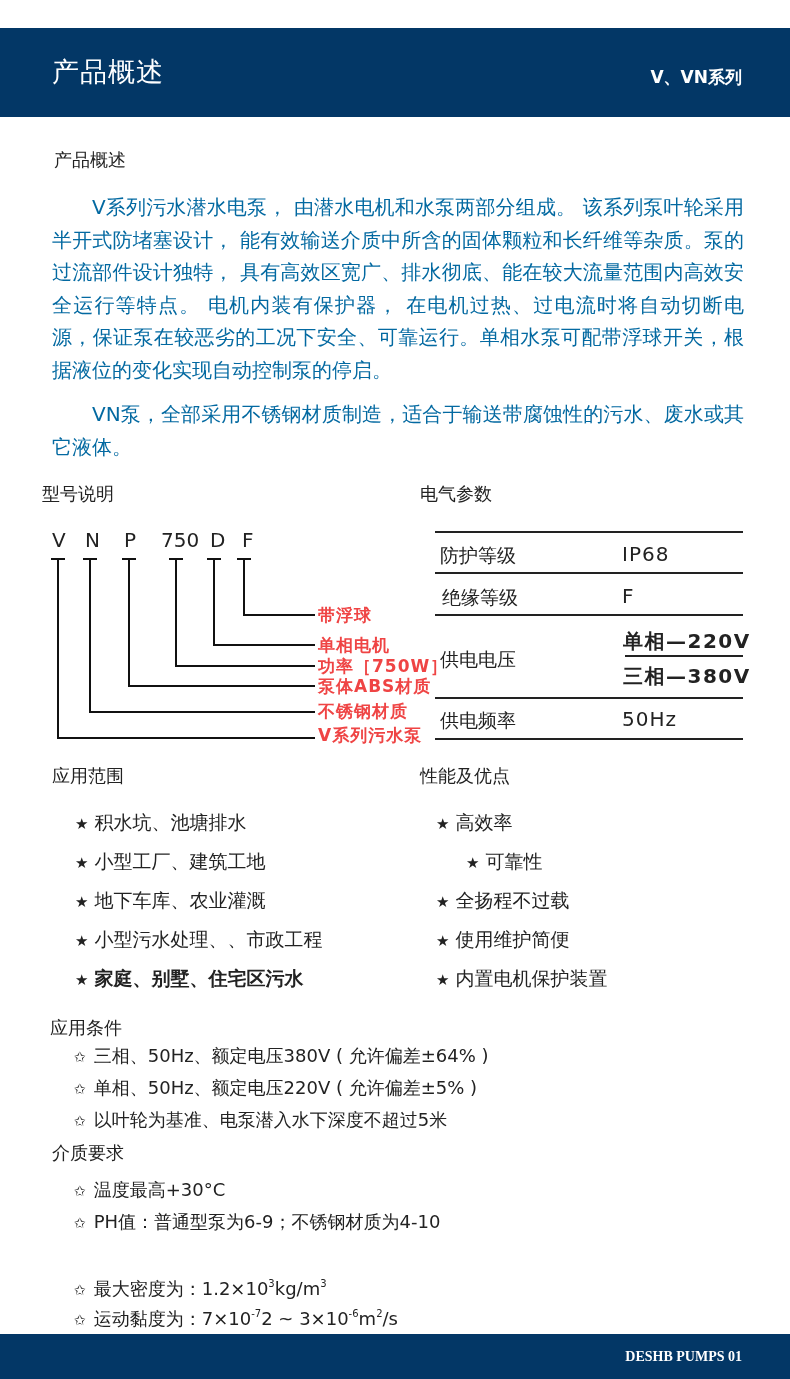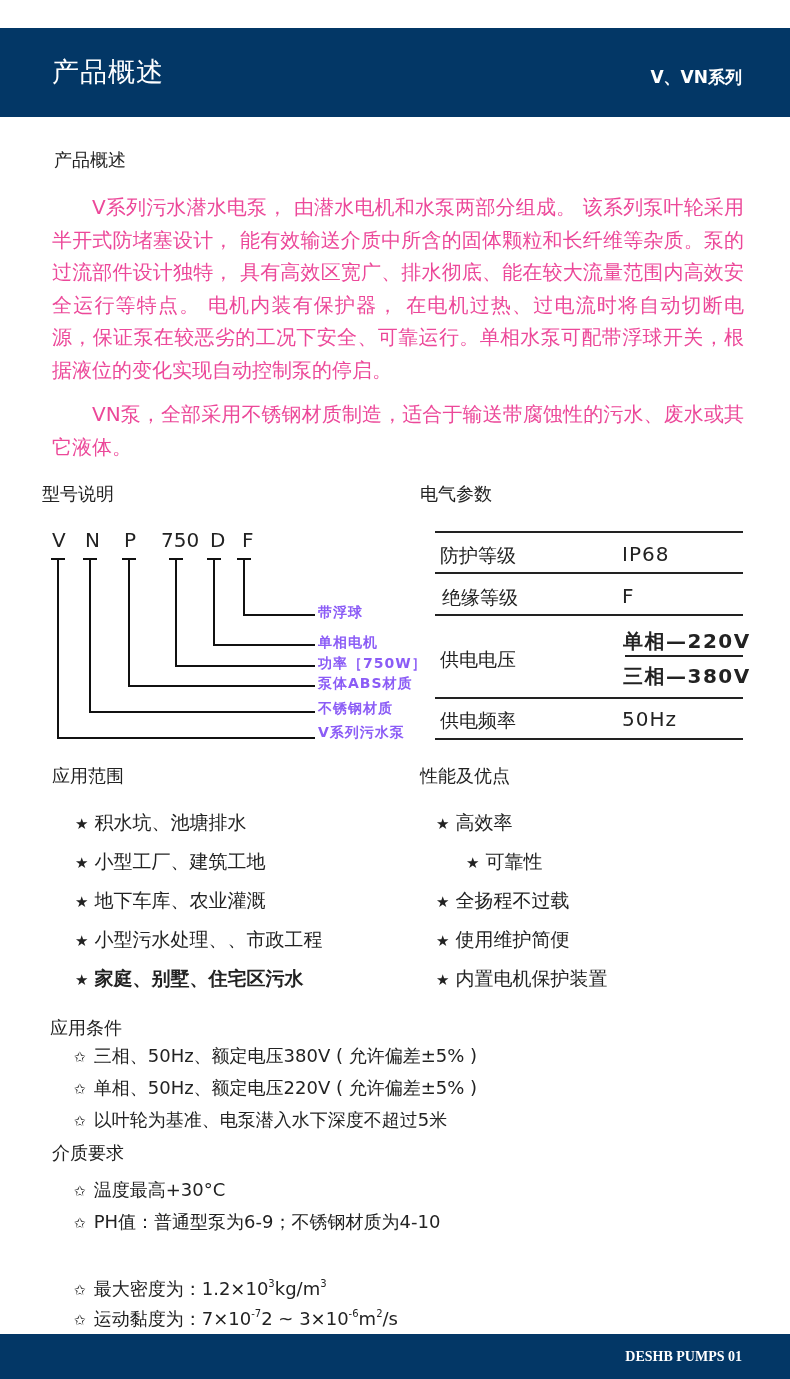--- a/index.html
+++ b/index.html
@@ -13,30 +13,30 @@
   }
   .header .title {
     position: absolute; left: 52px; top: 26px; font-size: 27px; letter-spacing: 1px;
   }
   .header .series {
     position: absolute; right: 48px; top: 38px; font-size: 17px; font-weight: bold;
   }
   .section-title { position: absolute; font-size: 18px; color: #222; }
   .para {
     position: absolute; left: 52px; width: 692px; font-size: 20px; line-height: 32.5px;
-    color: #ec4899; text-align: justify; text-align-last: left; margin: 0;
+    color: #0369a1; text-align: justify; text-align-last: left; margin: 0;
   }
   .indent { text-indent: 2em; }
 
   
   .code-letter { position: absolute; top: 528px; font-size: 20px; color: #222; }
   .tick { position: absolute; top: 558px; height: 2px; width: 14px; background: #111; }
   .vline { position: absolute; top: 558px; width: 2px; background: #111; }
   .hline { position: absolute; height: 2px; background: #111; }
-  .code-label { position: absolute; left: 318px; font-size: 14px; font-weight: bold; color: #8b5cf6; letter-spacing: 1px; }
+  .code-label { position: absolute; left: 318px; font-size: 17px; font-weight: bold; color: #ef4444; letter-spacing: 1px; }
 
   
   .tline { position: absolute; height: 2px; background: #222; }
   .tcell { position: absolute; font-size: 19px; color: #222; }
   .tval { position: absolute; font-size: 20px; color: #222; letter-spacing: 1px; }
   .tval.bold { font-weight: bold; letter-spacing: 1.5px; }
 
   .star-item { position: absolute; font-size: 19px; color: #222; }
   .star-item .star { font-size: 15px; margin-right: 6px; }
   .cond-item { position: absolute; left: 74px; font-size: 18px; color: #222; }
@@ -138,21 +138,21 @@
 <div>
   <div class="star-item" style="left:436px; top:810px;"><span class="star">★</span><span>高效率</span></div>
   <div class="star-item" style="left:436px; top:849px;margin-left:30px;"><span class="star">★</span><span>可靠性</span></div>
   <div class="star-item" style="left:436px; top:888px;"><span class="star">★</span><span>全扬程不过载</span></div>
   <div class="star-item" style="left:436px; top:927px;"><span class="star">★</span><span>使用维护简便</span></div>
   <div class="star-item" style="left:436px; top:966px;"><span class="star">★</span><span>内置电机保护装置</span></div>
 </div>
 
 <div class="section-title" style="left:50px; top:1016px;">应用条件</div>
 <div>
-  <div class="cond-item" style="top:1044px;"><span class="star">✩</span><span>三相、50Hz、额定电压380V ( 允许偏差±5% )</span></div>
+  <div class="cond-item" style="top:1044px;"><span class="star">✩</span><span>三相、50Hz、额定电压380V ( 允许偏差±64% )</span></div>
   <div class="cond-item" style="top:1076px;"><span class="star">✩</span><span>单相、50Hz、额定电压220V ( 允许偏差±5% )</span></div>
   <div class="cond-item" style="top:1108px;"><span class="star">✩</span><span>以叶轮为基准、电泵潜入水下深度不超过5米</span></div>
 </div>
 
 <div class="section-title" style="left:52px; top:1141px;">介质要求</div>
 <div>
   <div class="cond-item" style="top:1178px;"><span class="star">✩</span><span>温度最高+30°C</span></div>
   <div class="cond-item" style="top:1210px;"><span class="star">✩</span><span>PH值：普通型泵为6-9；不锈钢材质为4-10</span></div>
   <div class="cond-item" style="top:1307px;"><span class="star">✩</span><span><span>运动黏度为：7×10</span><sup>-7</sup><span>2 ~ 3×10</span><sup>-6</sup><span>m</span><sup>2</sup><span>/s</span></span></div>
   <div class="cond-item" style="top:1277px;"><span class="star">✩</span><span><span>最大密度为：1.2×10</span><sup>3</sup><span>kg/m</span><sup>3</sup></span></div>

